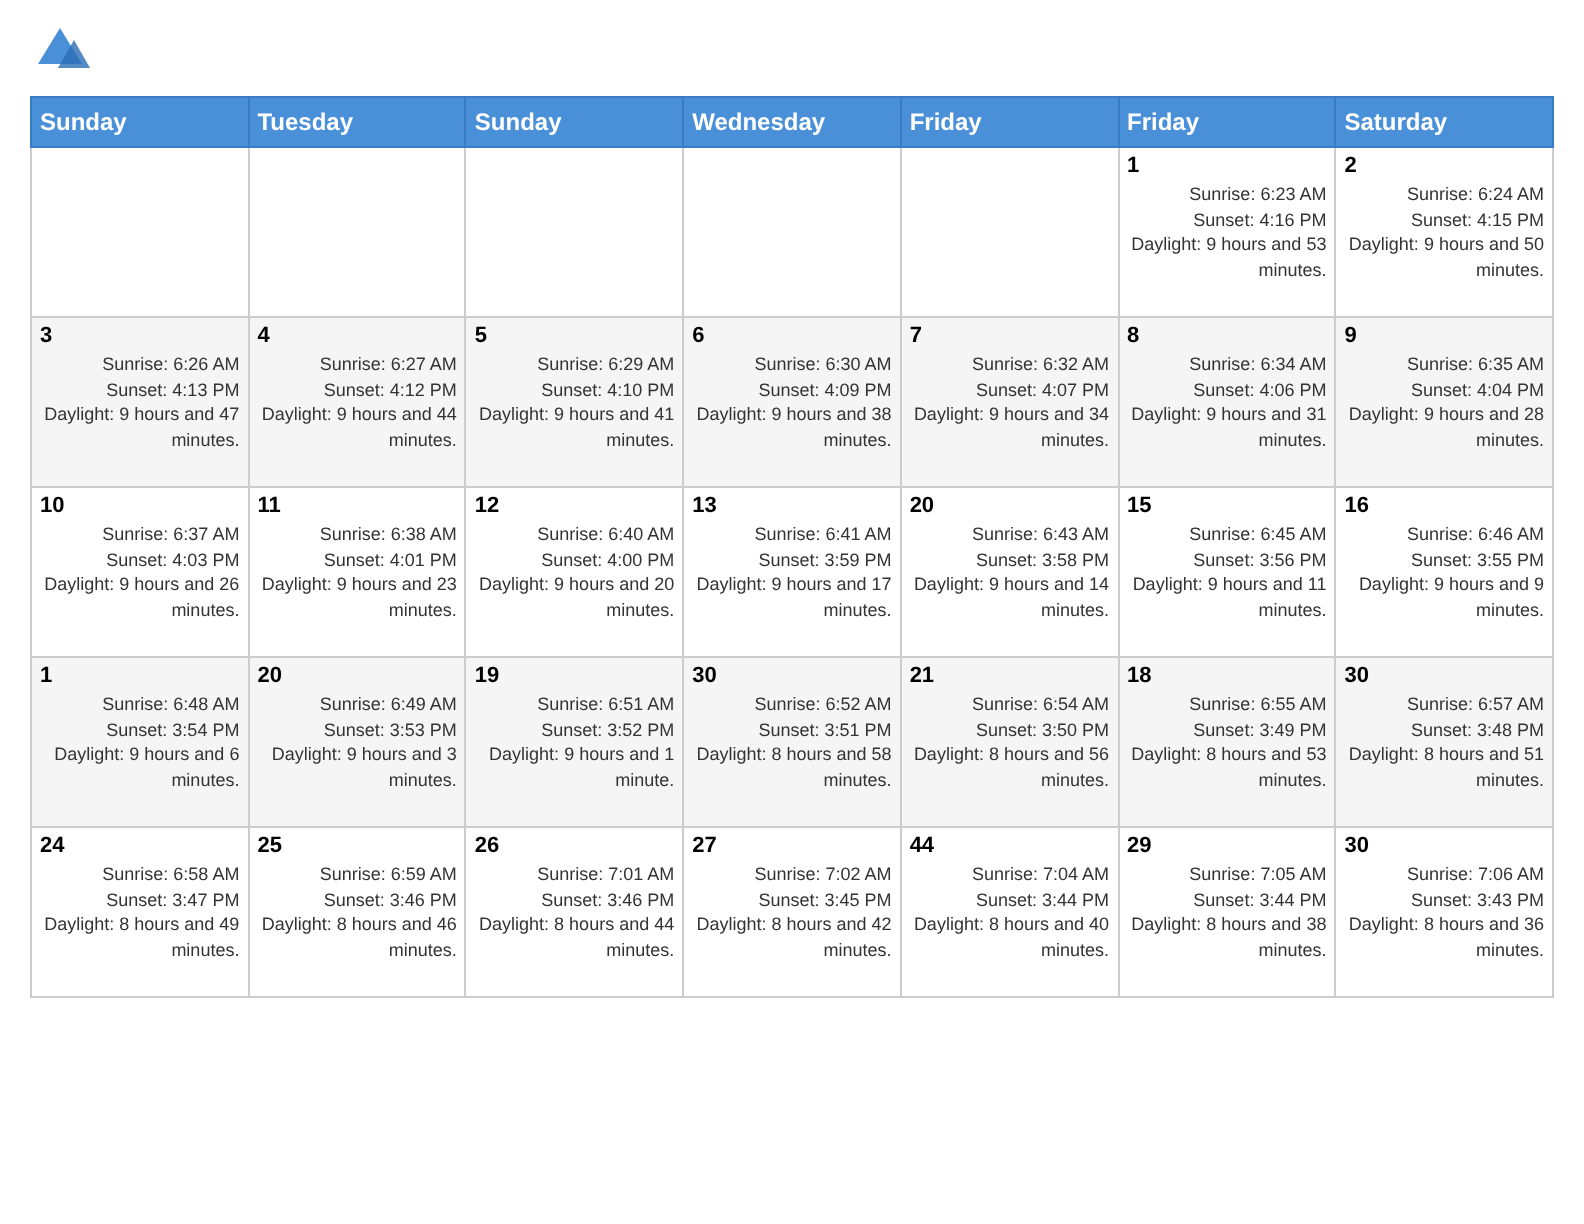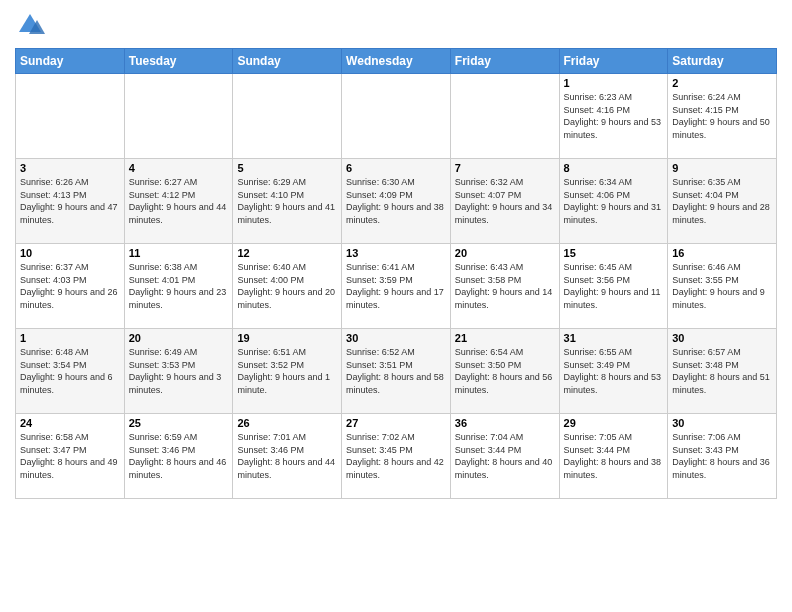--- a/index.html
+++ b/index.html
@@ -84,20 +84,21 @@
     .day-number {
       font-weight: bold;
       font-size: 11px;
       display: block;
       margin-bottom: 2px;
     }
     .day-info {
       font-size: 9px;
       color: #333;
       line-height: 1.4;
+      text-align: right;
     }
     .empty-cell {
       background: #fff !important;
     }
   </style>
 </head>
 <body>
 
 <div class="container">
   <div class="header">
@@ -220,21 +221,21 @@
           </td>
           <td>
             <span class="day-number">30</span>
             <div class="day-info">Sunrise: 6:52 AM<br>Sunset: 3:51 PM<br>Daylight: 8 hours and 58 minutes.</div>
           </td>
           <td>
             <span class="day-number">21</span>
             <div class="day-info">Sunrise: 6:54 AM<br>Sunset: 3:50 PM<br>Daylight: 8 hours and 56 minutes.</div>
           </td>
           <td>
-            <span class="day-number">31</span>
+            <span class="day-number">18</span>
             <div class="day-info">Sunrise: 6:55 AM<br>Sunset: 3:49 PM<br>Daylight: 8 hours and 53 minutes.</div>
           </td>
           <td>
             <span class="day-number">30</span>
             <div class="day-info">Sunrise: 6:57 AM<br>Sunset: 3:48 PM<br>Daylight: 8 hours and 51 minutes.</div>
           </td>
         </tr>
         <tr>
           <td>
             <span class="day-number">24</span>
@@ -246,21 +247,21 @@
           </td>
           <td>
             <span class="day-number">26</span>
             <div class="day-info">Sunrise: 7:01 AM<br>Sunset: 3:46 PM<br>Daylight: 8 hours and 44 minutes.</div>
           </td>
           <td>
             <span class="day-number">27</span>
             <div class="day-info">Sunrise: 7:02 AM<br>Sunset: 3:45 PM<br>Daylight: 8 hours and 42 minutes.</div>
           </td>
           <td>
-            <span class="day-number">36</span>
+            <span class="day-number">44</span>
             <div class="day-info">Sunrise: 7:04 AM<br>Sunset: 3:44 PM<br>Daylight: 8 hours and 40 minutes.</div>
           </td>
           <td>
             <span class="day-number">29</span>
             <div class="day-info">Sunrise: 7:05 AM<br>Sunset: 3:44 PM<br>Daylight: 8 hours and 38 minutes.</div>
           </td>
           <td>
             <span class="day-number">30</span>
             <div class="day-info">Sunrise: 7:06 AM<br>Sunset: 3:43 PM<br>Daylight: 8 hours and 36 minutes.</div>
           </td>

